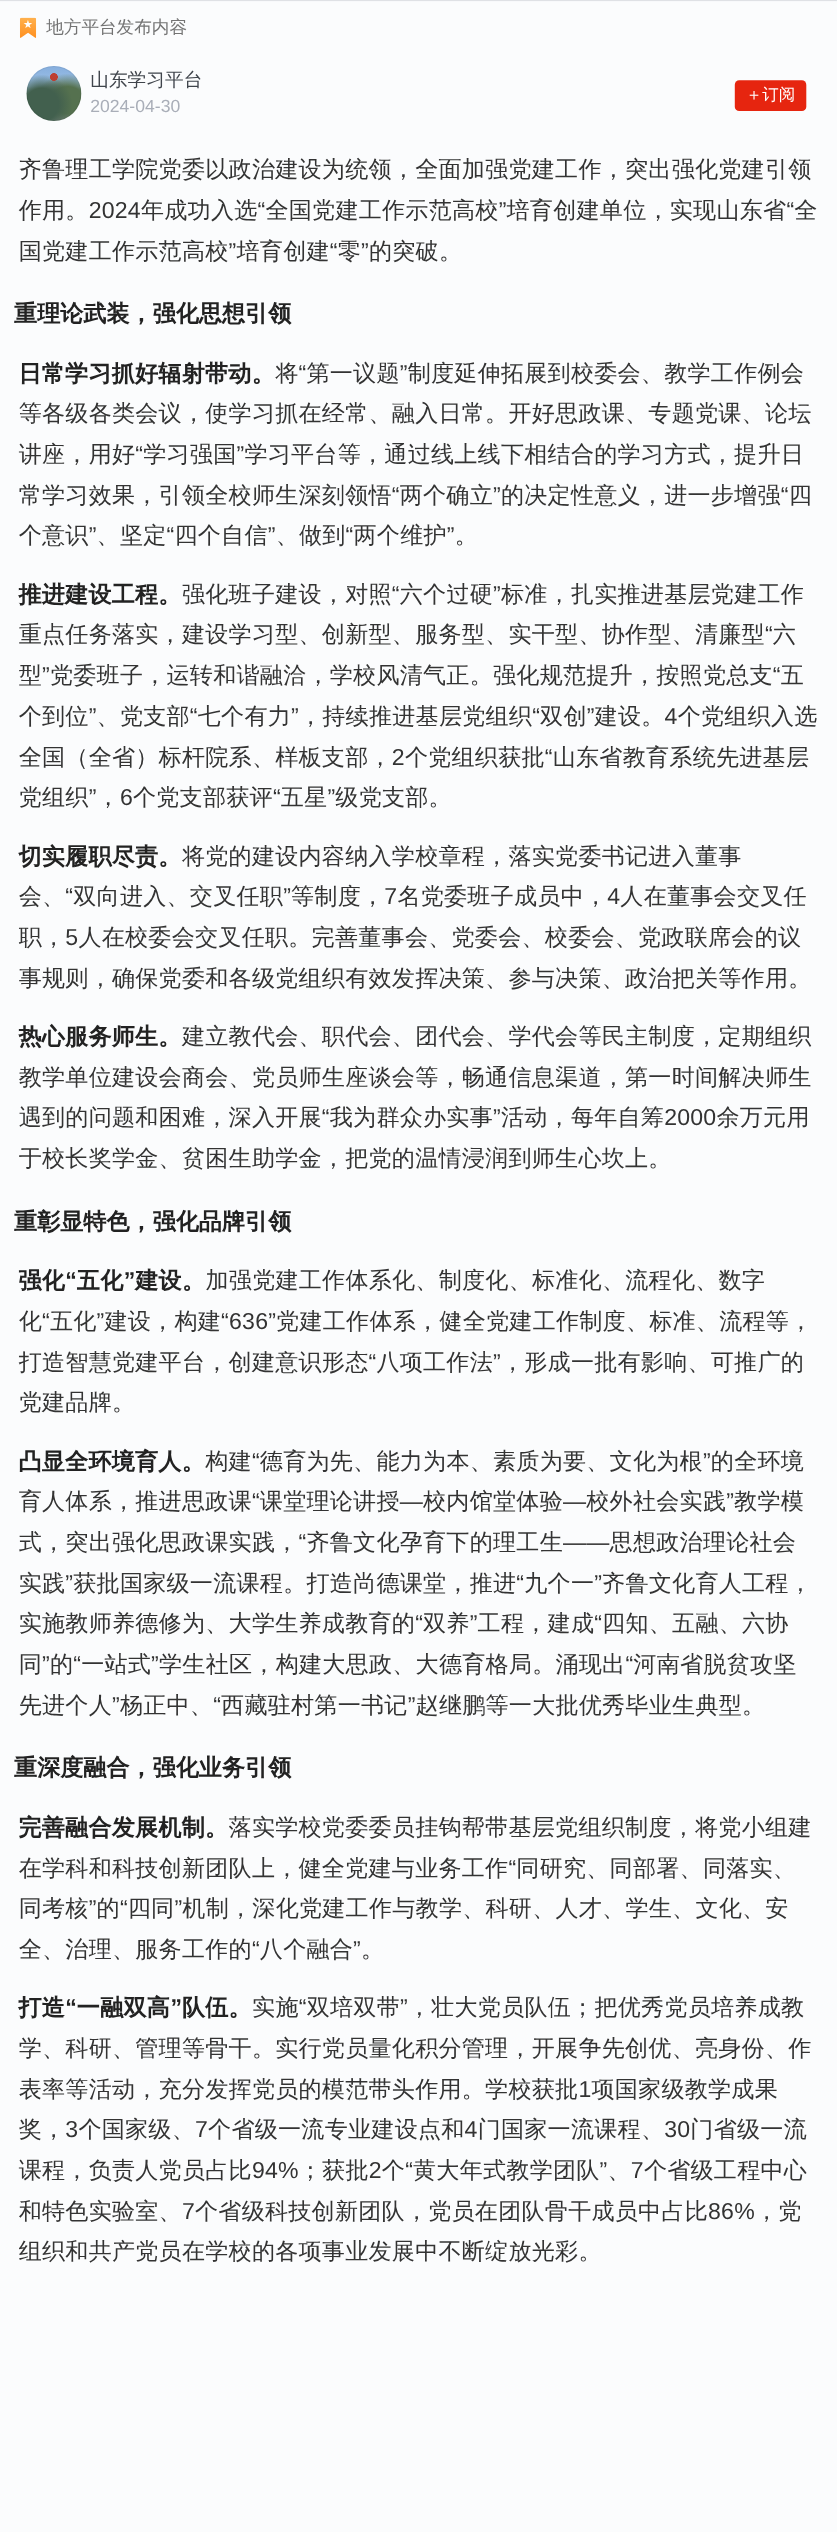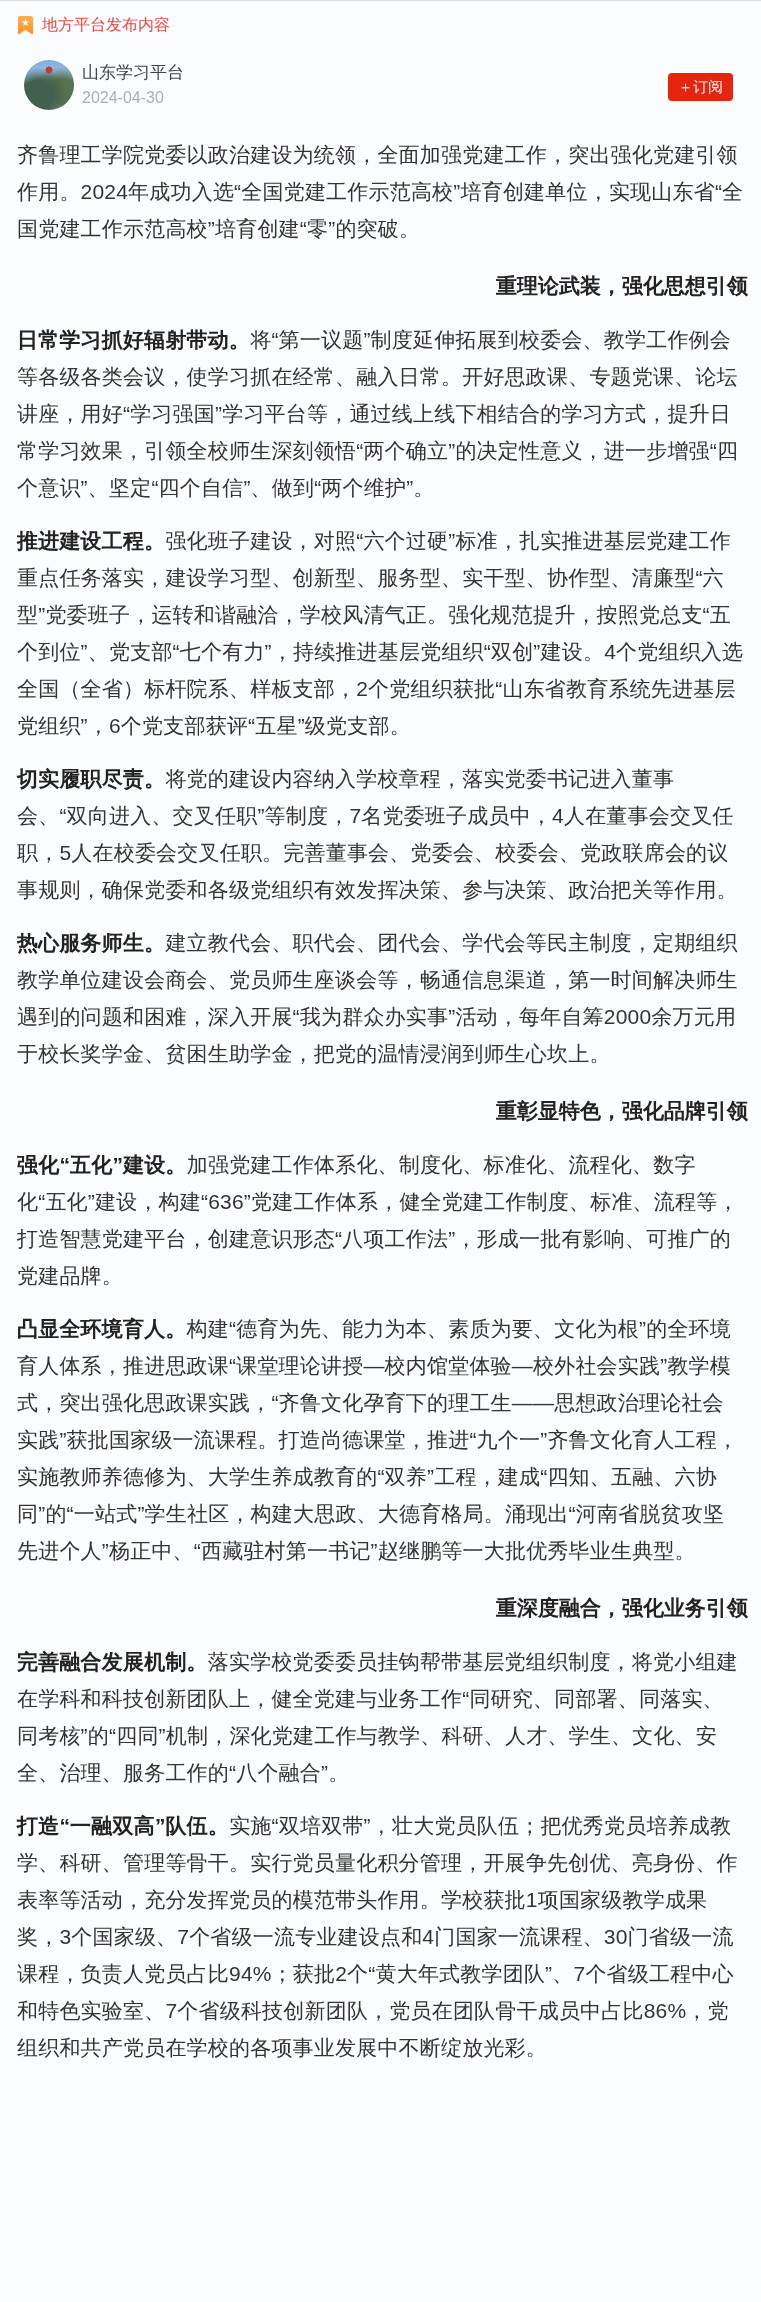--- a/index.html
+++ b/index.html
@@ -15,21 +15,21 @@
   
   .top-row{display:flex;align-items:center;gap:9px;padding:14px 0 0 18px;}
   .badge-icon{
     width:15px;height:19px;flex:0 0 auto;
     background:linear-gradient(180deg,#ffb14e 0%,#ff8f1f 100%);
     clip-path:polygon(0 0,100% 0,100% 100%,50% 72%,0 100%);
     border-radius:2px;
     display:flex;justify-content:center;
     color:#fff;font-size:10px;line-height:14px;
   }
-  .top-label{font-size:16px;color:#ef4444;}
+  .top-label{font-size:16px;color:#737373;}
 
   
   .author-row{position:relative;margin:24px 28px 0 24px;display:flex;align-items:center;}
   .avatar{
     width:50px;height:50px;border-radius:50%;flex:0 0 auto;overflow:hidden;
     background:
       radial-gradient(circle at 50% 20%, rgba(192,57,43,.95) 0 7%, rgba(192,57,43,0) 8%),
       radial-gradient(ellipse at 28% 70%, #42604e 0 30%, rgba(66,96,78,0) 55%),
       radial-gradient(ellipse at 75% 62%, #55714f 0 28%, rgba(85,113,79,0) 55%),
       radial-gradient(ellipse at 55% 95%, #8d9297 0 25%, rgba(141,146,151,0) 55%),
@@ -44,21 +44,21 @@
     min-width:62px;height:28px;padding:0 10px;box-sizing:border-box;
     border:none;border-radius:4px;
     color:#fff;font-size:15px;line-height:28px;text-align:center;
     cursor:pointer;font-family:inherit;
   }
 
   
   .article{padding:10px 13px 0 13px;}
   .para{font-size:21px;line-height:37px;color:#333;margin:16px 4px;letter-spacing:.2px;}
   .para strong{color:#222;font-weight:700;}
-  .sec{font-size:21px;line-height:34px;color:#222;font-weight:700;margin:22px 0 18px 0;text-align:right;}
+  .sec{font-size:21px;line-height:34px;color:#222;font-weight:700;margin:22px 0 18px 0;}
 </style>
 </head>
 <body>
 
 <div class="page">
 
   <div class="top-row">
     <span class="badge-icon">★</span>
     <span class="top-label">地方平台发布内容</span>
   </div>

